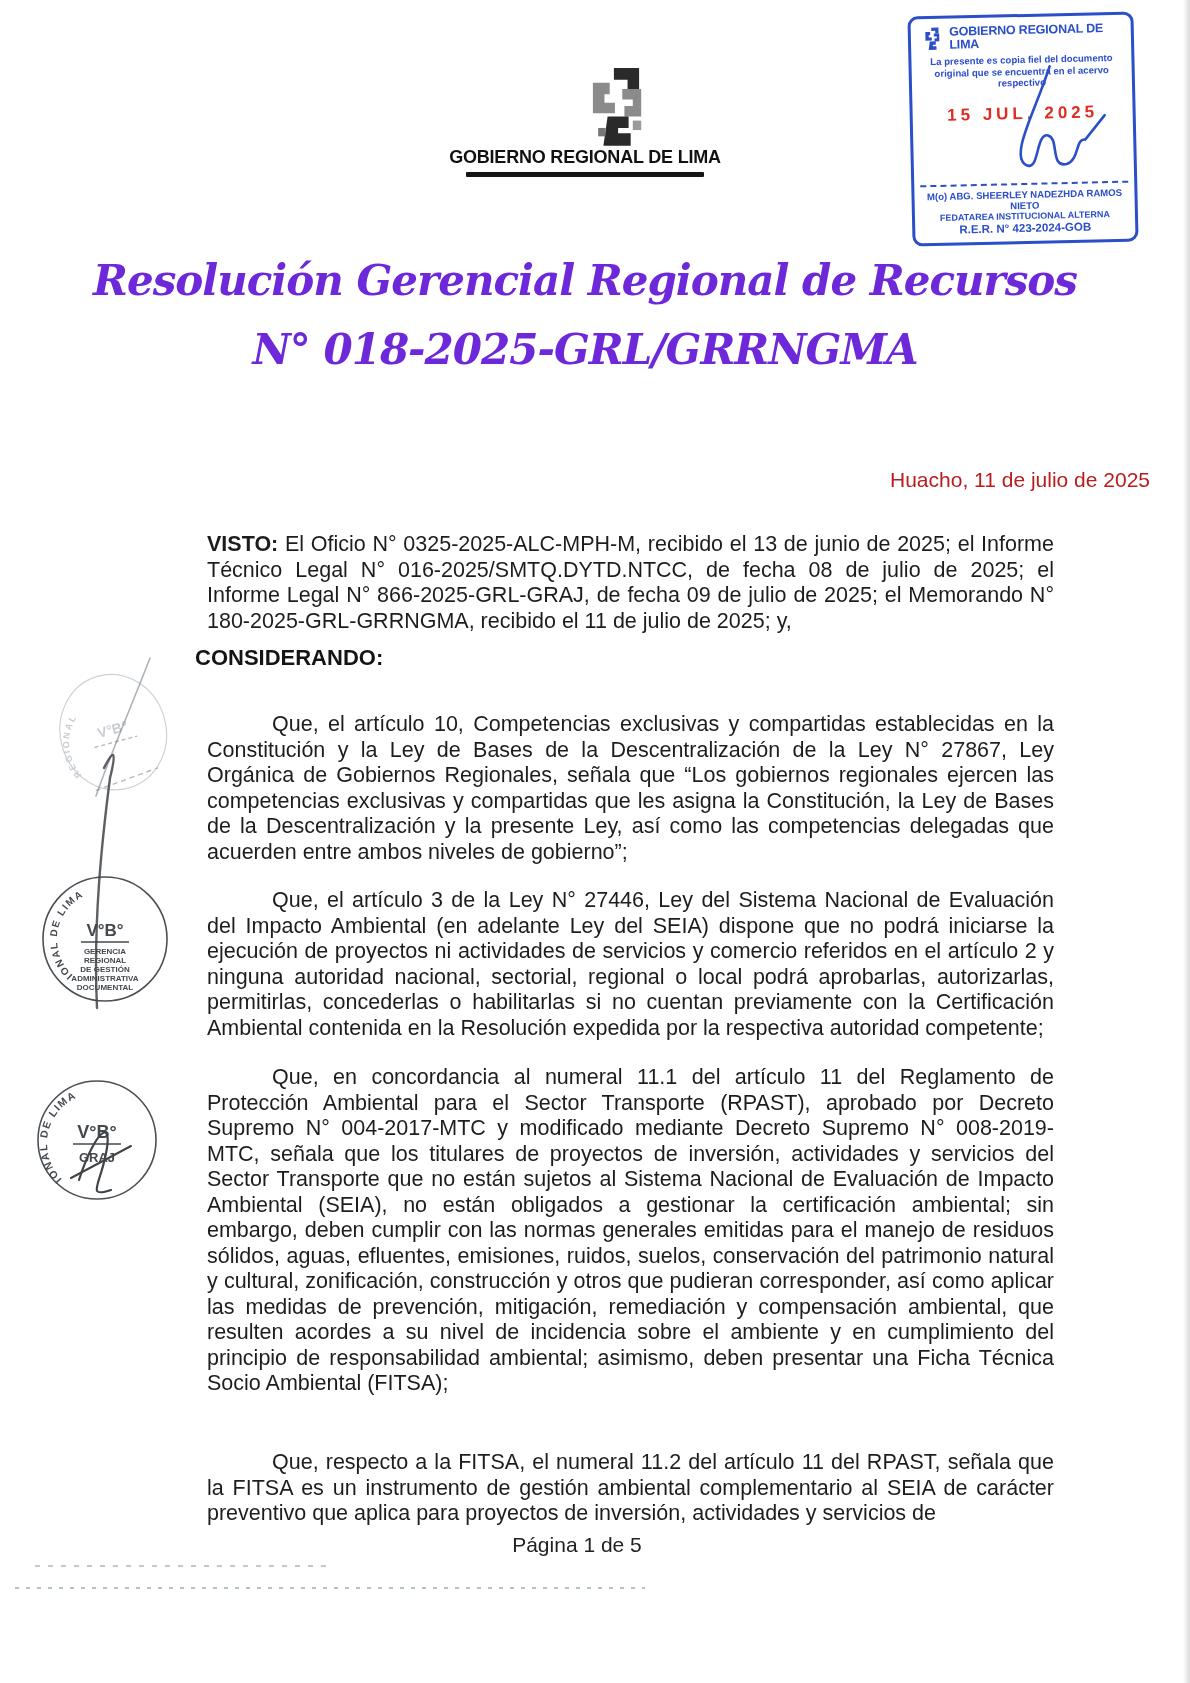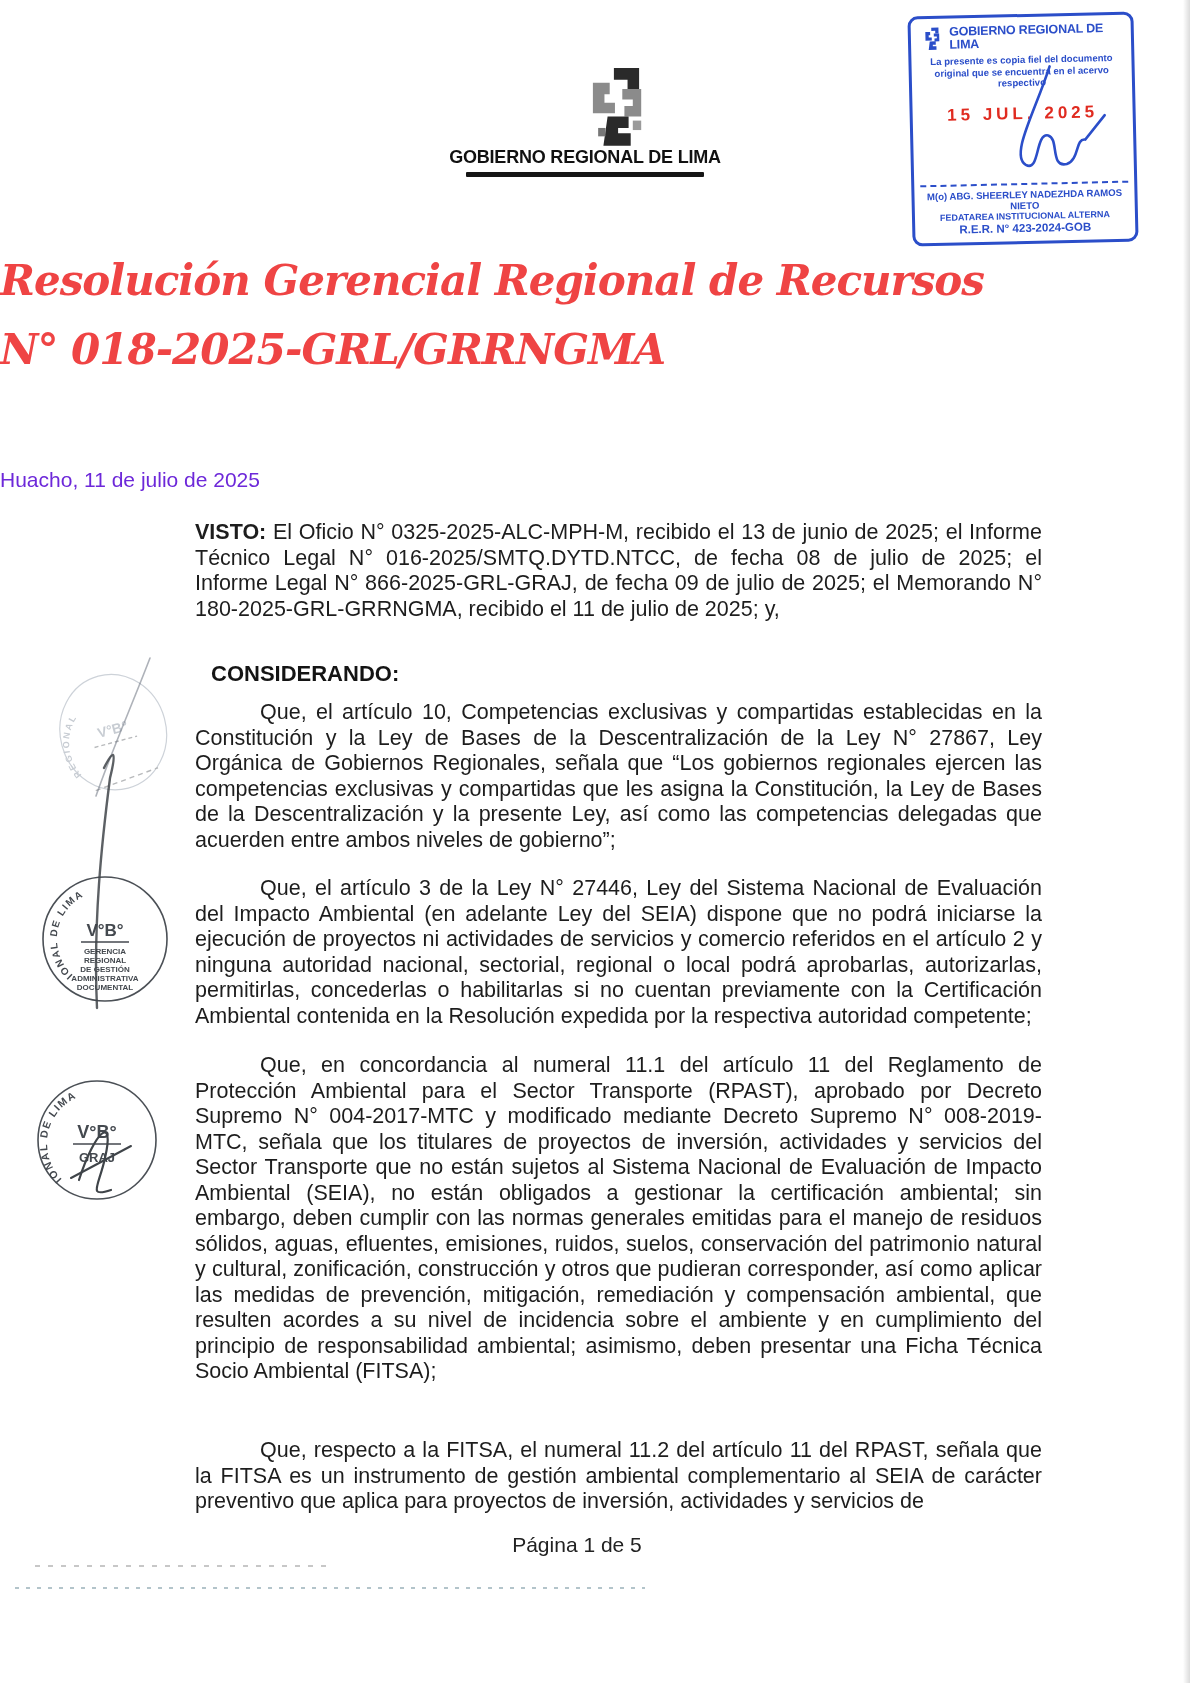--- a/index.html
+++ b/index.html
@@ -27,32 +27,32 @@
   .cs-cert{margin:5px 10px 0;text-align:center;font-size:9.6px;line-height:11.5px;font-weight:600;}
   .cs-date{margin-top:15px;text-align:center;color:#e02b20;font-weight:700;
     font-size:17px;letter-spacing:4px;}
   .cs-sig{position:absolute;left:38px;top:42px;width:160px;height:132px;pointer-events:none;}
   .cs-foot{position:absolute;left:6px;right:6px;top:166px;border-top:2px dashed #2b4ec9;padding-top:4px;text-align:center;}
   .cs-officer{font-weight:700;font-size:9.6px;line-height:11px;}
   .cs-role{font-size:9px;line-height:11px;font-weight:600;}
   .cs-reg{font-size:11.5px;line-height:13px;font-weight:700;}
 
   
-  .doc-title{position:absolute;left:0;top:246px;width:1170px;
+  .doc-title{position:absolute;left:0;top:246px;width:1170px;text-align:center;
     font-family:"DejaVu Serif",serif;font-style:italic;font-weight:700;
-    font-size:42px;letter-spacing:-1px;line-height:69px;color:#ef4444;}
+    font-size:42px;letter-spacing:-1px;line-height:69px;color:#6d28d9;}
 
-  .dateline{position:absolute;left:0;top:468px;width:1150px;text-align:left;
-    font-size:21px;color:#6d28d9;}
+  .dateline{position:absolute;left:0;top:468px;width:1150px;text-align:right;
+    font-size:21px;color:#b91c1c;}
 
   
-  .body-text{position:absolute;left:195px;width:847px;margin:0;
+  .body-text{position:absolute;left:195px;width:847px;margin:12px;
     font-size:21.5px;line-height:25.5px;text-align:justify;color:#1d1d1d;}
   .indent{text-indent:65px;}
-  .heading{position:absolute;left:195px;margin:16px;font-size:22px;font-weight:700;color:#141414;}
+  .heading{position:absolute;left:195px;margin:0;font-size:22px;font-weight:700;color:#141414;}
   .page-number{position:absolute;left:12px;top:1533px;width:1130px;text-align:center;
     font-size:21px;color:#222;}
 
   
   .round-stamp{position:absolute;overflow:visible;}
   .round-stamp circle{fill:none;stroke:#4b5056;stroke-width:1.6px;}
   .round-stamp text{fill:#44494f;font-family:"Liberation Sans",sans-serif;font-weight:700;text-anchor:middle;}
   .round-stamp line{stroke:#44494f;stroke-width:1.4px;}
   .faint{opacity:.38;transform:rotate(-15deg);}
   .faint text{fill:#6e7b8c;}

